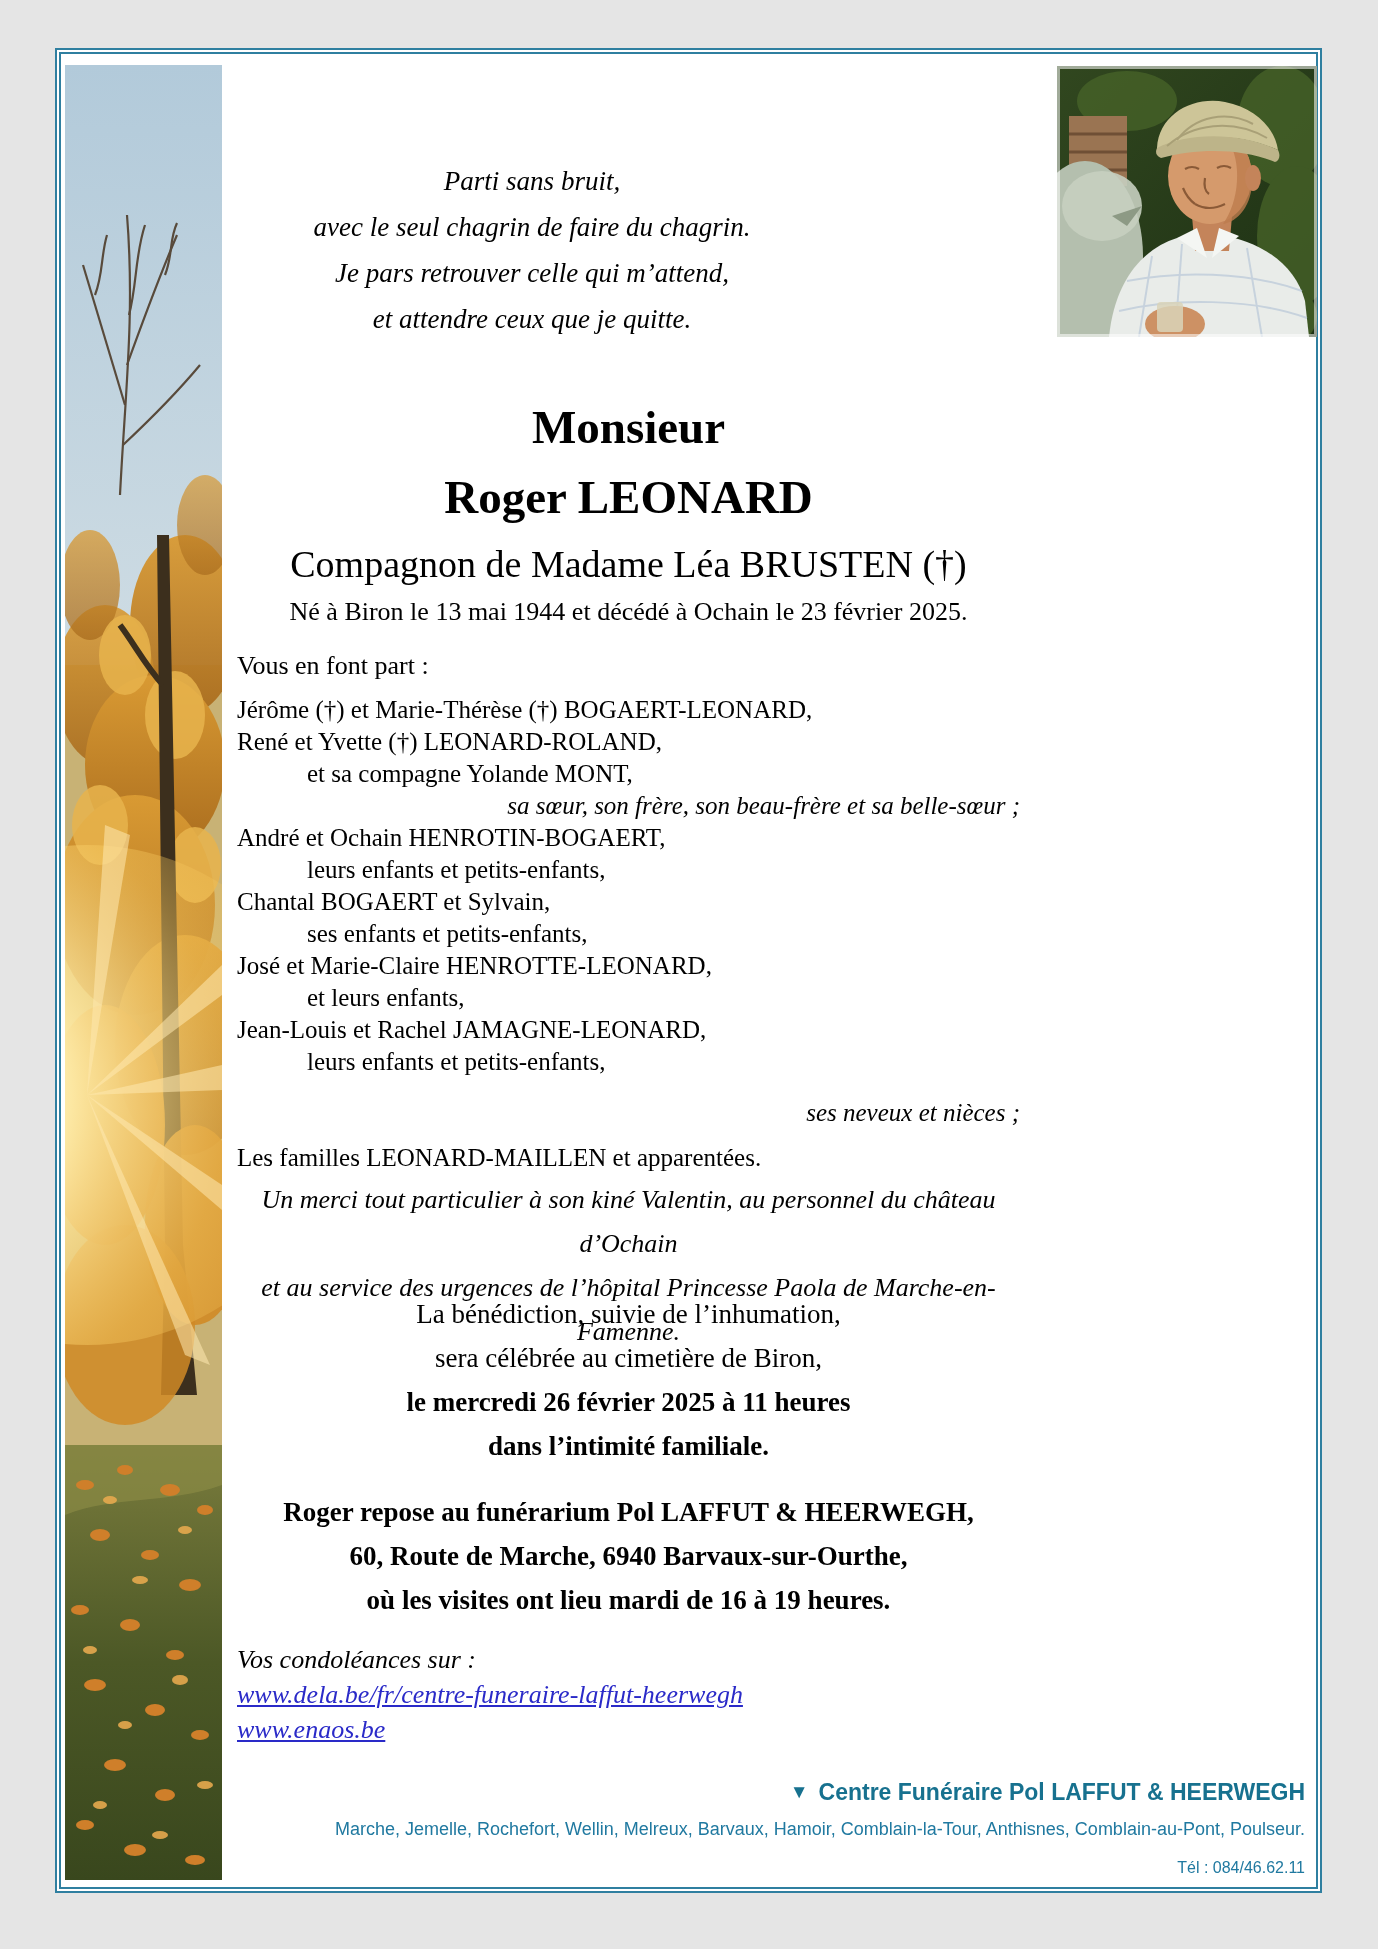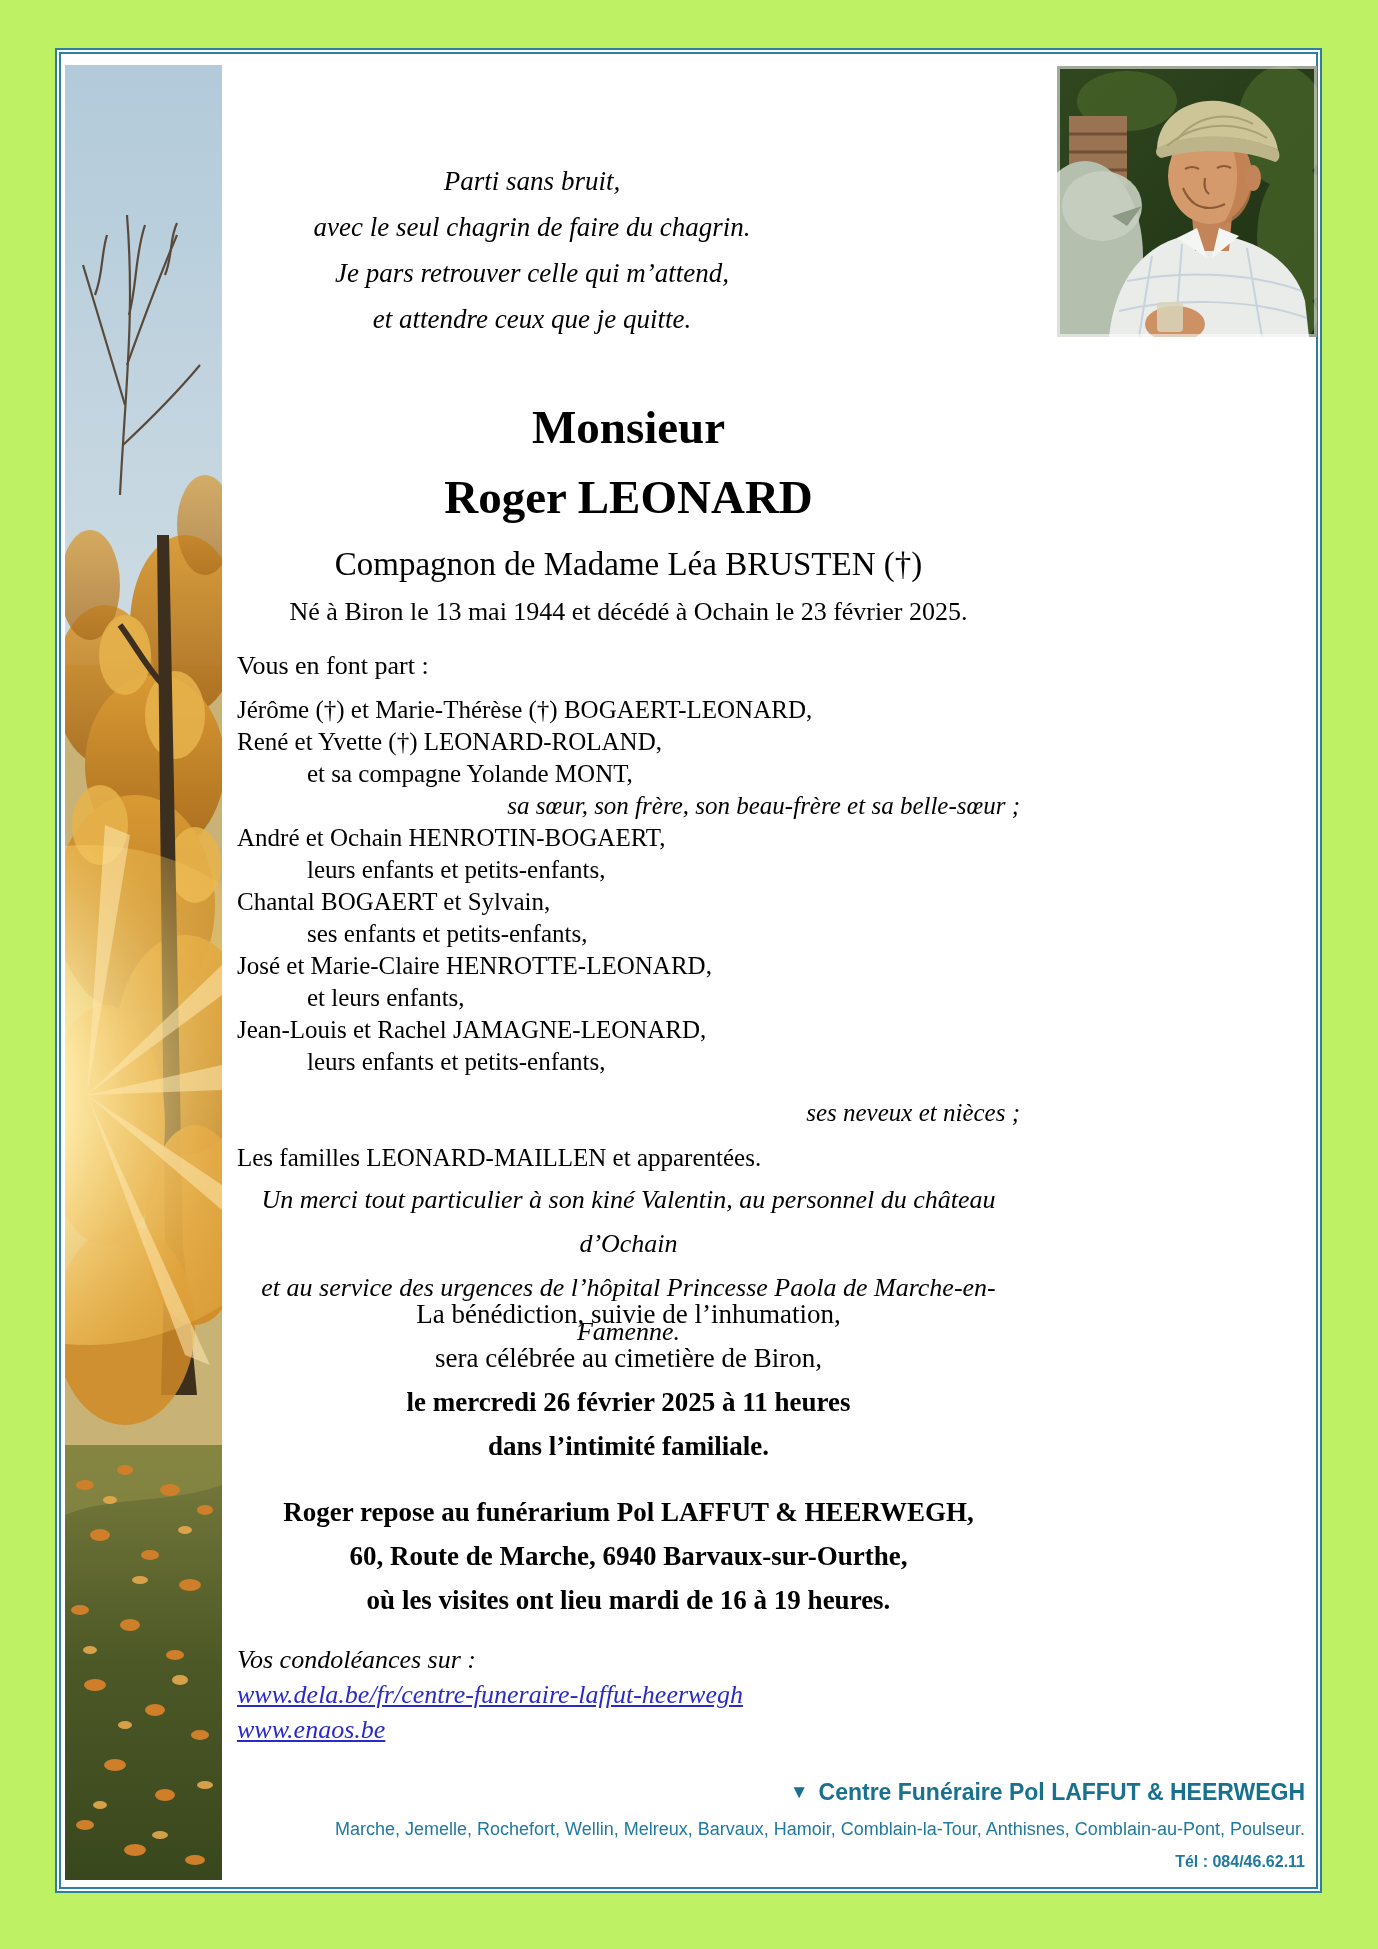--- a/index.html
+++ b/index.html
@@ -1,32 +1,32 @@
 <!DOCTYPE html>
 <html><head>
 <meta charset="utf-8">
 <style>
   html,body{margin:0;padding:0;background:#ffffff;}
   .sheet{
-    position:relative;width:1378px;height:1949px;background:#bef264;overflow:hidden;
+    position:relative;width:1378px;height:1949px;background:#e5e5e5;overflow:hidden;
     font-family:"Liberation Serif", serif;color:#000;
   }
   .frame{
     position:absolute;left:55px;top:48px;width:1267px;height:1845px;
     border:6px double #2f7fa0;box-sizing:border-box;background:#ffffff;
   }
   .left-photo{position:absolute;left:65px;top:65px;width:157px;height:1815px;}
   .portrait-photo{position:absolute;left:1057px;top:66px;width:260px;height:271px;}
   .left-photo svg,.portrait-photo svg{display:block;width:100%;height:100%;}
 
   .abs{position:absolute;left:237px;width:783px;}
 
   .epitaph{top:158px;width:590px;text-align:center;font-style:italic;font-size:27px;line-height:46px;}
   .title-block{top:392px;text-align:center;font-weight:bold;font-size:47px;line-height:70px;}
-  .subtitle{top:546px;text-align:center;font-size:33px;line-height:36px;}
+  .subtitle{top:546px;text-align:center;font-size:38px;line-height:36px;}
   .life-dates{top:596px;text-align:center;font-size:26px;line-height:32px;}
   .intro{top:650px;text-align:left;font-size:26px;line-height:32px;}
   .family{top:694px;font-size:25px;line-height:32px;text-align:left;}
   .family .indent{padding-left:70px;}
   .family .right{text-align:right;font-style:italic;}
   .family .gap-top{margin-top:19px;}
   .families-line{margin-top:13px;}
   .thanks{top:1178px;text-align:center;font-style:italic;font-size:26px;line-height:44px;}
   .ceremony{top:1292px;text-align:center;font-size:27px;line-height:44px;}
   .ceremony .bold{font-weight:bold;}
@@ -34,21 +34,21 @@
   .condolences{top:1642px;text-align:left;font-style:italic;font-size:26px;line-height:35px;}
   .condolences a{color:#2a2ac8;text-decoration:underline;}
 
   .footer{
     position:absolute;left:75px;top:1776px;width:1230px;text-align:right;
     font-family:"Liberation Sans", sans-serif;
   }
   .footer-title{font-weight:bold;font-size:23px;line-height:32px;}
   .footer-title .tri{font-size:19px;margin-right:10px;position:relative;top:-2px;}
   .footer-cities{font-size:18px;line-height:30px;margin-top:4px;}
-  .footer-tel{font-size:16px;line-height:24px;margin-top:6px;font-weight:bold;}
+  .footer-tel{font-size:16px;line-height:24px;margin-top:12px;}
 </style>
 </head>
 <body>
 
 <div class="sheet">
 
   <div class="frame"></div>
 
   <div class="left-photo">
     <svg viewBox="0 0 157 1815" preserveAspectRatio="none">

